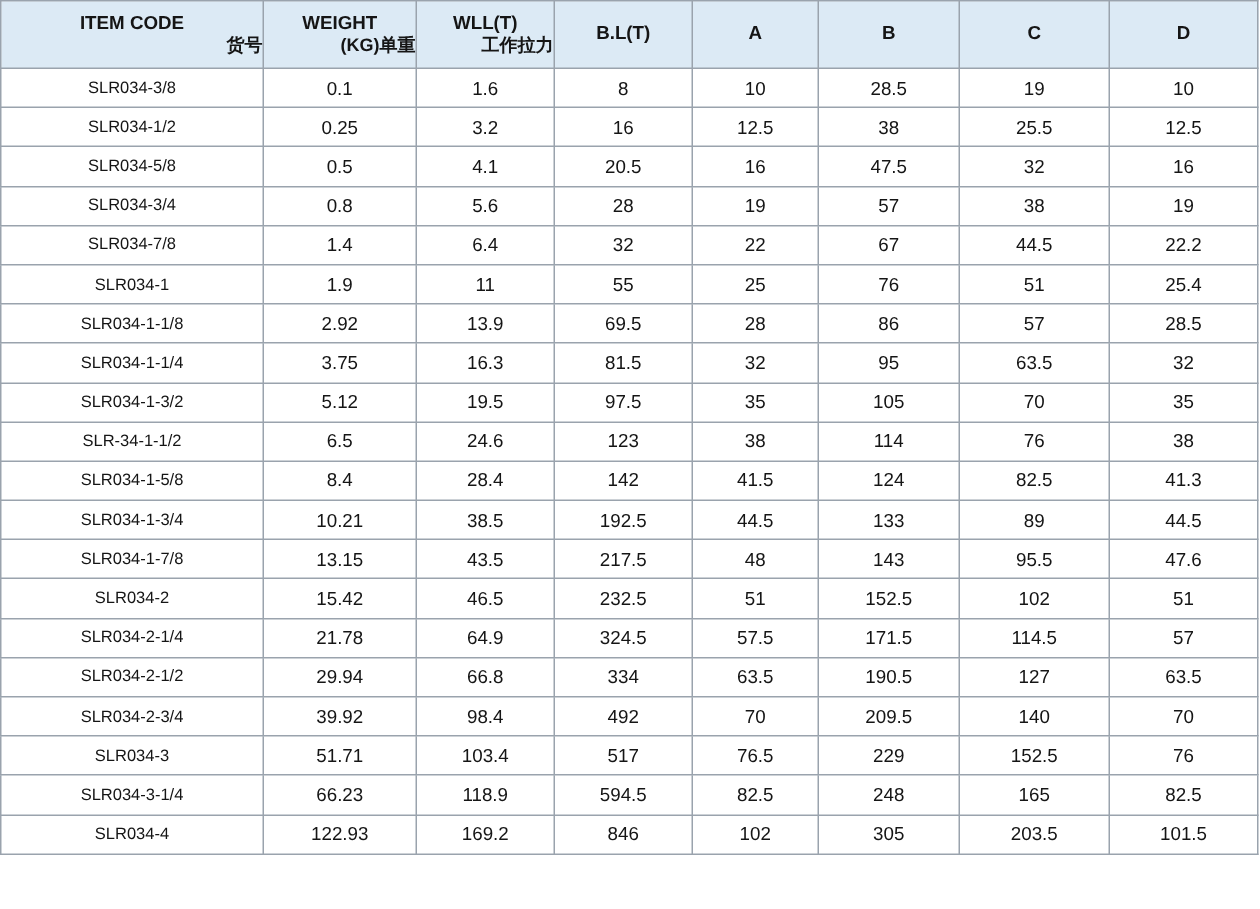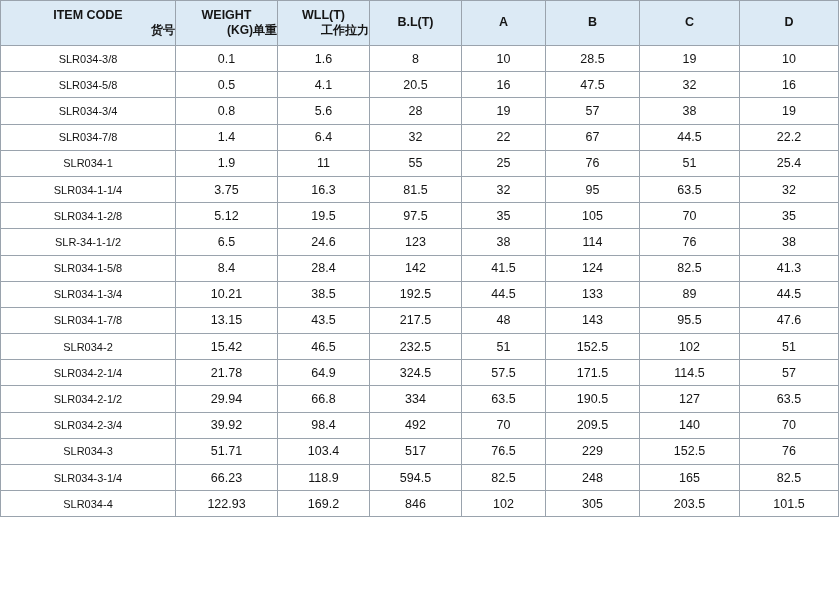--- a/index.html
+++ b/index.html
@@ -91,20 +91,30 @@
         <td class="code">SLR034-3/8</td>
         <td>0.1</td>
         <td>1.6</td>
         <td>8</td>
         <td>10</td>
         <td>28.5</td>
         <td>19</td>
         <td>10</td>
       </tr>
       <tr>
+        <td class="code">SLR034-1/2</td>
+        <td>0.25</td>
+        <td>3.2</td>
+        <td>16</td>
+        <td>12.5</td>
+        <td>38</td>
+        <td>25.5</td>
+        <td>12.5</td>
+      </tr>
+      <tr>
         <td class="code">SLR034-5/8</td>
         <td>0.5</td>
         <td>4.1</td>
         <td>20.5</td>
         <td>16</td>
         <td>47.5</td>
         <td>32</td>
         <td>16</td>
       </tr>
       <tr>
@@ -131,31 +141,41 @@
         <td class="code">SLR034-1</td>
         <td>1.9</td>
         <td>11</td>
         <td>55</td>
         <td>25</td>
         <td>76</td>
         <td>51</td>
         <td>25.4</td>
       </tr>
       <tr>
+        <td class="code">SLR034-1-1/8</td>
+        <td>2.92</td>
+        <td>13.9</td>
+        <td>69.5</td>
+        <td>28</td>
+        <td>86</td>
+        <td>57</td>
+        <td>28.5</td>
+      </tr>
+      <tr>
         <td class="code">SLR034-1-1/4</td>
         <td>3.75</td>
         <td>16.3</td>
         <td>81.5</td>
         <td>32</td>
         <td>95</td>
         <td>63.5</td>
         <td>32</td>
       </tr>
       <tr>
-        <td class="code">SLR034-1-2/8</td>
+        <td class="code">SLR034-1-3/2</td>
         <td>5.12</td>
         <td>19.5</td>
         <td>97.5</td>
         <td>35</td>
         <td>105</td>
         <td>70</td>
         <td>35</td>
       </tr>
       <tr>
         <td class="code">SLR-34-1-1/2</td>

